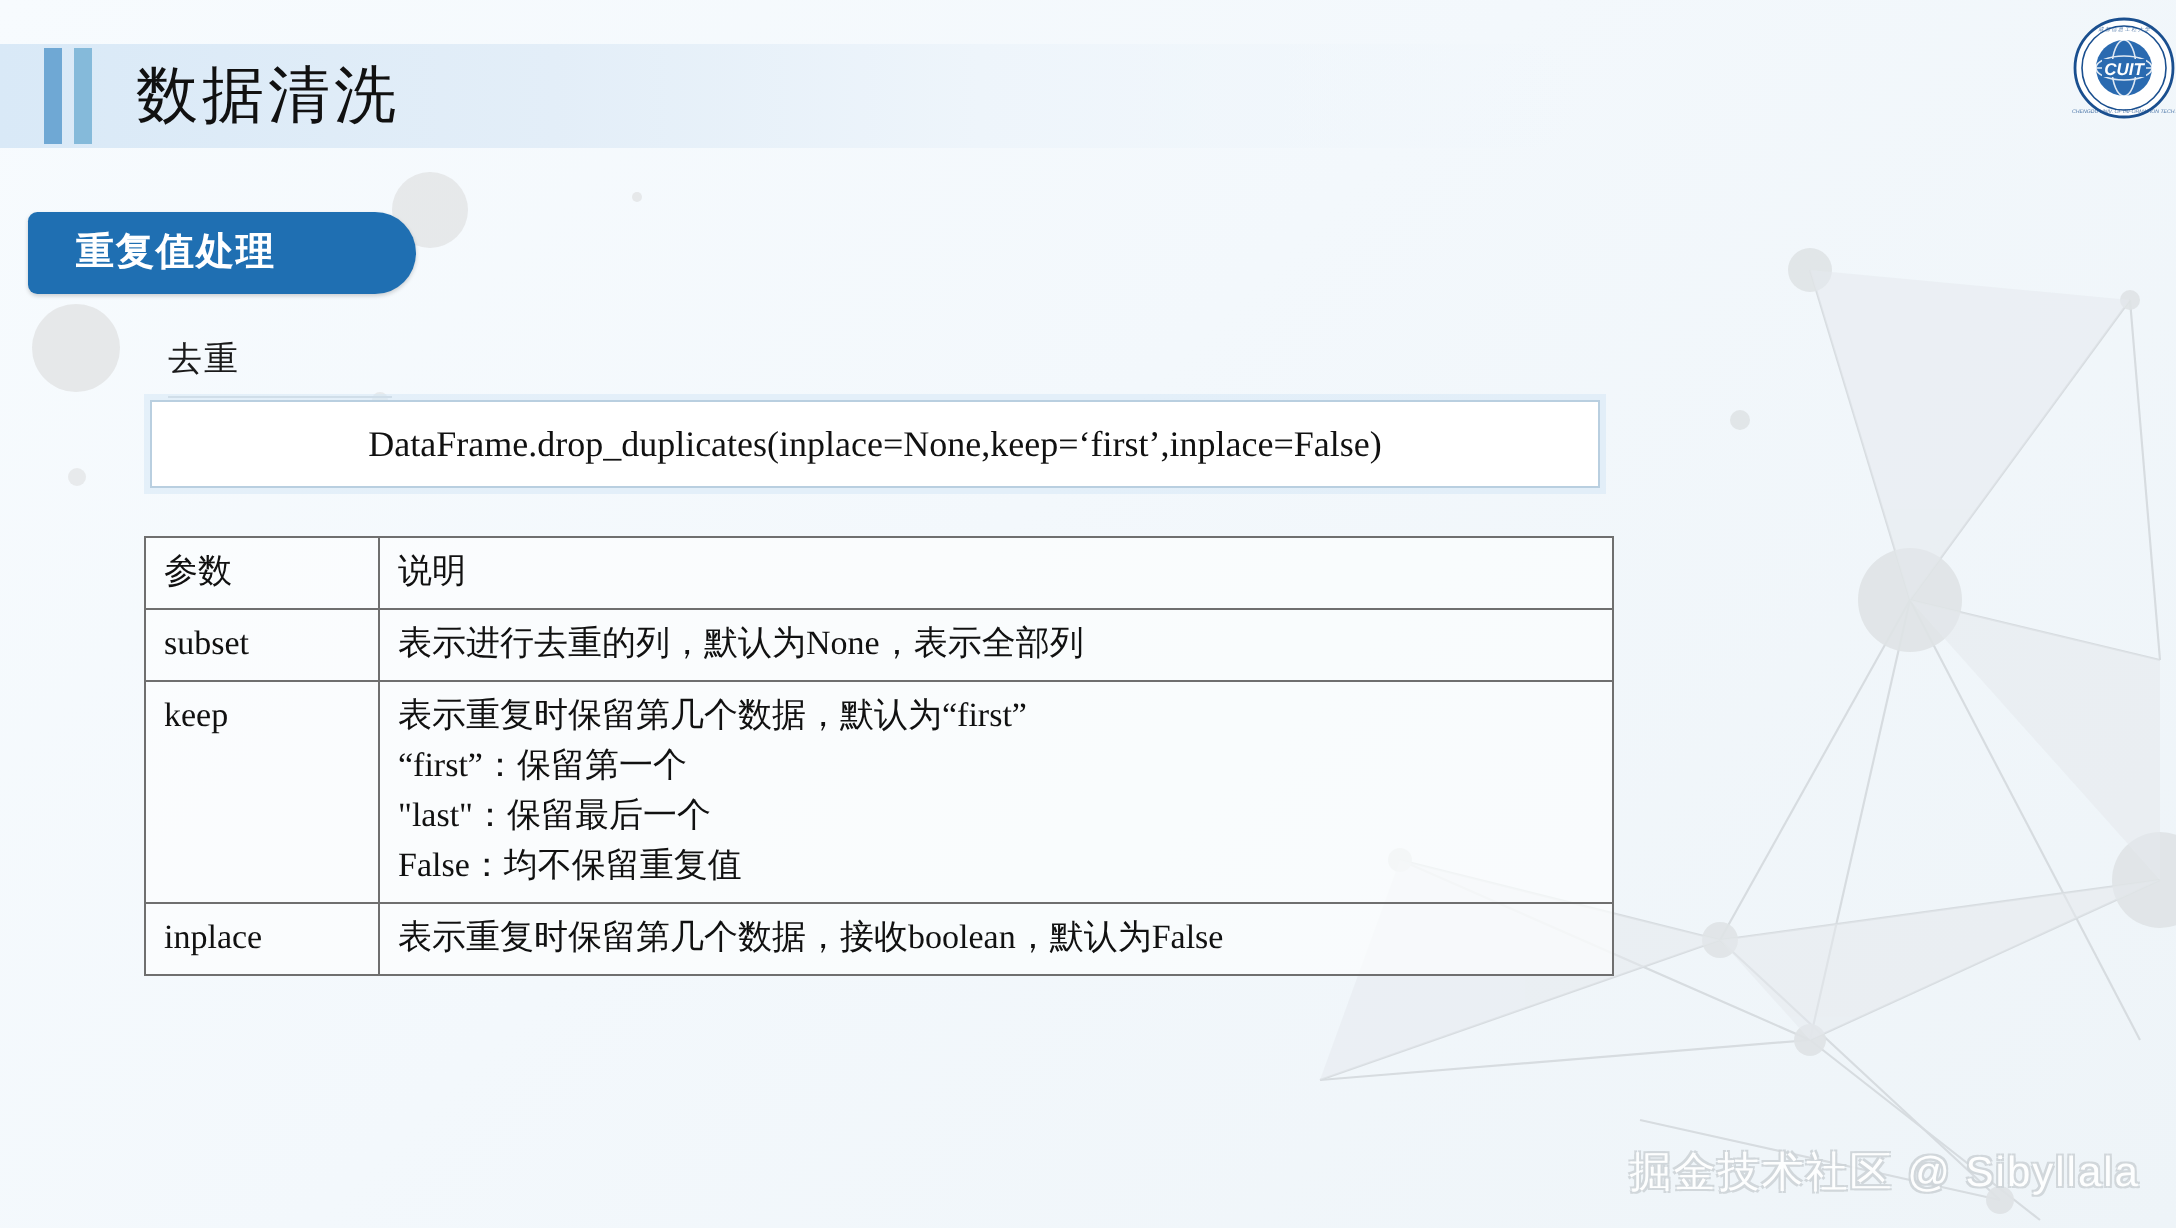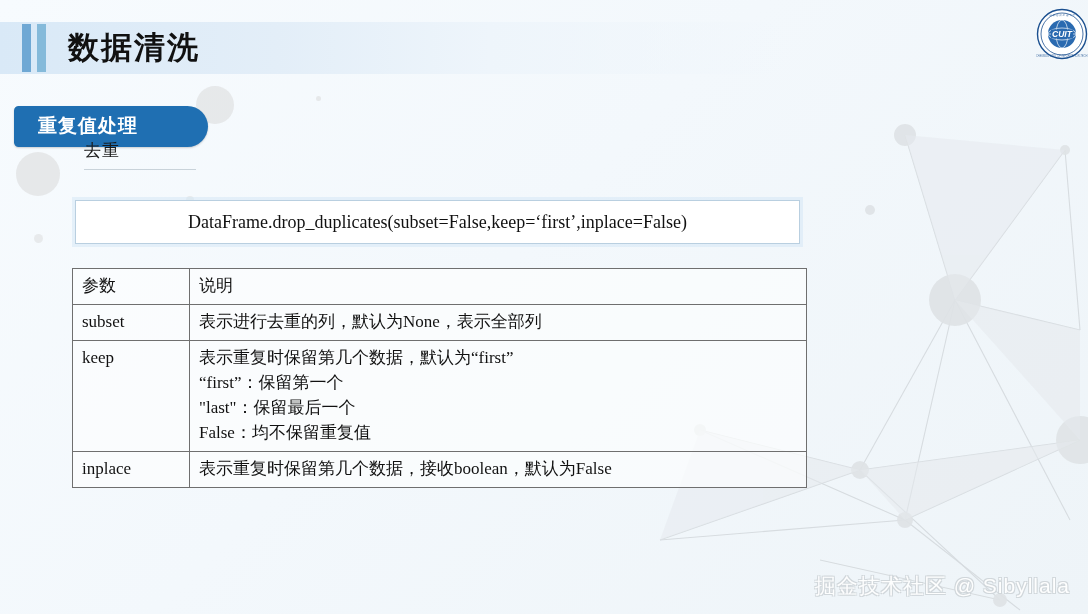--- a/index.html
+++ b/index.html
@@ -62,21 +62,21 @@
     background: #6fa8d4;
   }
   .title-bars i:last-child { background: #85bada; }
 
   .slide-title {
     position: absolute;
     left: 68px;
     top: 26px;
     z-index: 4;
     font-size: 31px;
-    font-weight: bold;
+    font-weight: normal;
     letter-spacing: 2px;
     color: #111;
     line-height: 44px;
   }
 
   
   .section-badge {
     position: absolute;
     left: 14px;
     top: 106px;
@@ -89,21 +89,21 @@
     font-weight: bold;
     letter-spacing: 1px;
     border-radius: 5px 22px 22px 5px;
     box-shadow: 0 1px 2px rgba(0,0,0,.18);
   }
 
   
   .subtitle-wrap {
     position: absolute;
     left: 84px;
-    top: 139px;
+    top: 168px;
     z-index: 4;
     width: 112px;
   }
   .subtitle {
     font-size: 17px;
     color: #1a1a1a;
     letter-spacing: 1px;
     padding-bottom: 7px;
   }
   .subtitle-rule {
@@ -263,21 +263,21 @@
   </div>
 
   <div class="section-badge">重复值处理</div>
 
   <div class="subtitle-wrap">
     <div class="subtitle">去重</div>
     <div class="subtitle-rule"></div>
   </div>
 
   <div class="code-box">
-    <span class="code-text">DataFrame.drop_duplicates(subset=False,keep=‘first’,inplace=False)</span>
+    <span class="code-text">DataFrame.drop_duplicates(inplace=None,keep=‘first’,inplace=False)</span>
   </div>
 
   <table class="param-table">
     <tbody>
       <tr>
         <td class="col-name">参数</td>
         <td>说明</td>
       </tr>
       <tr>
         <td class="col-name">subset</td>

